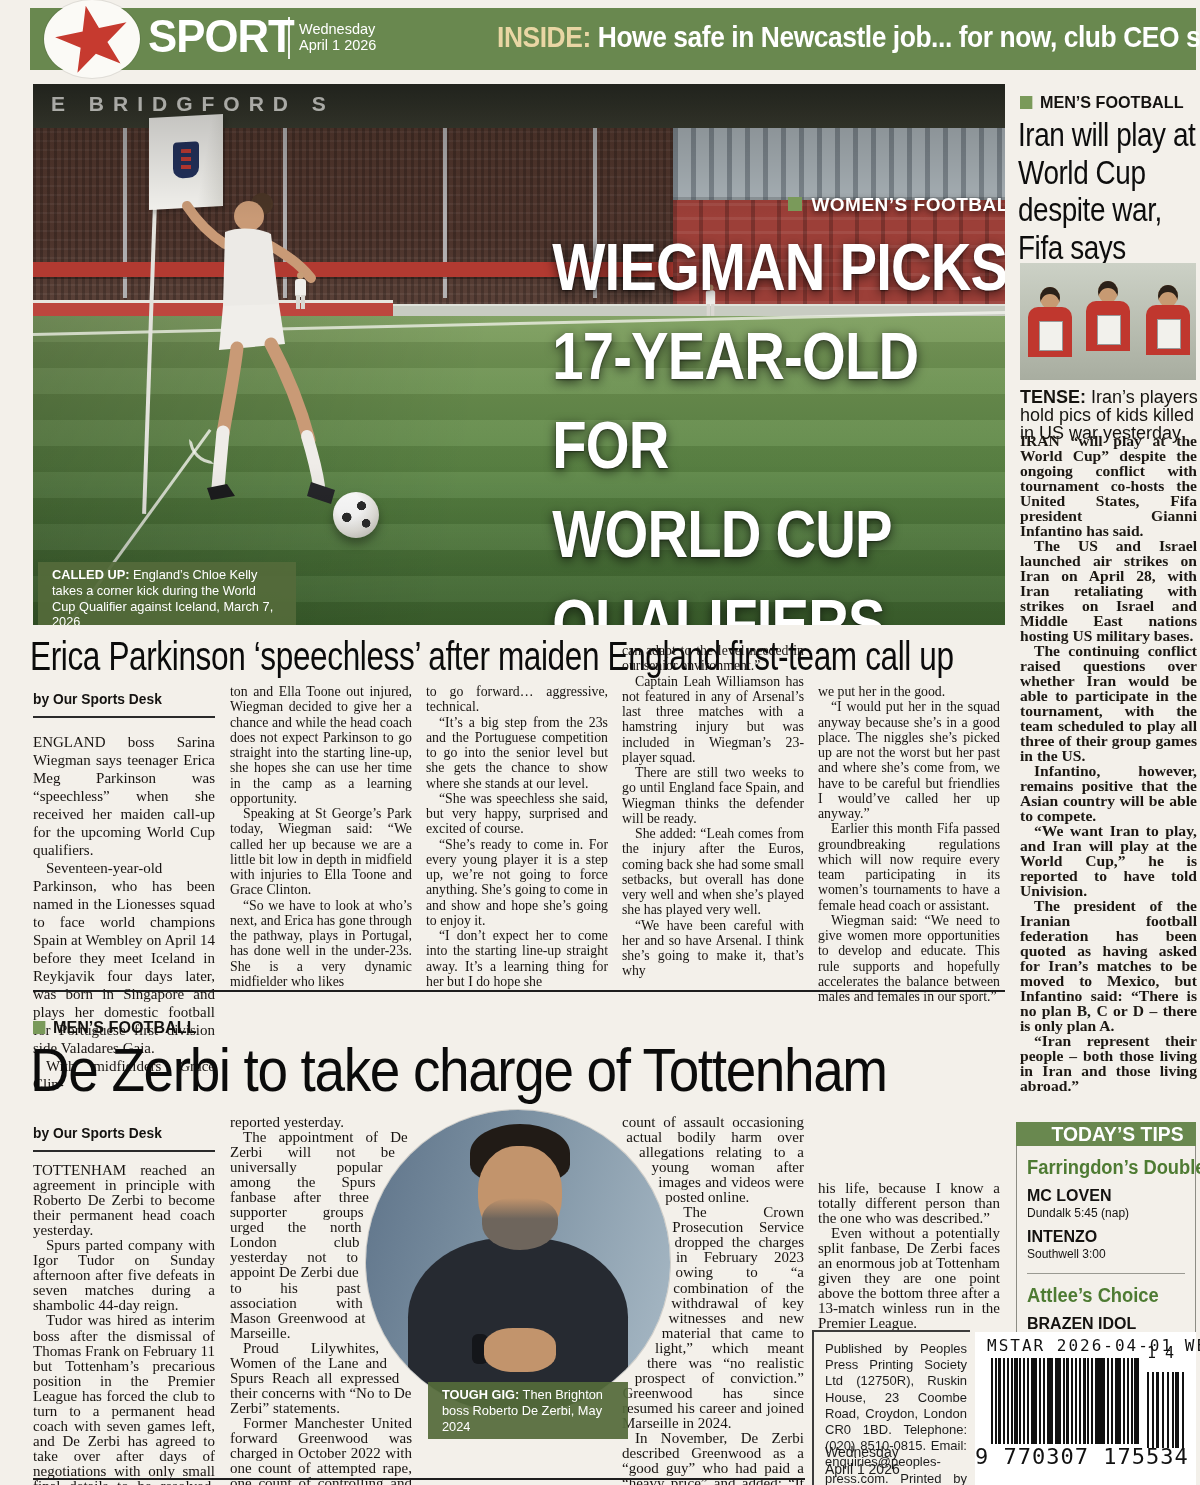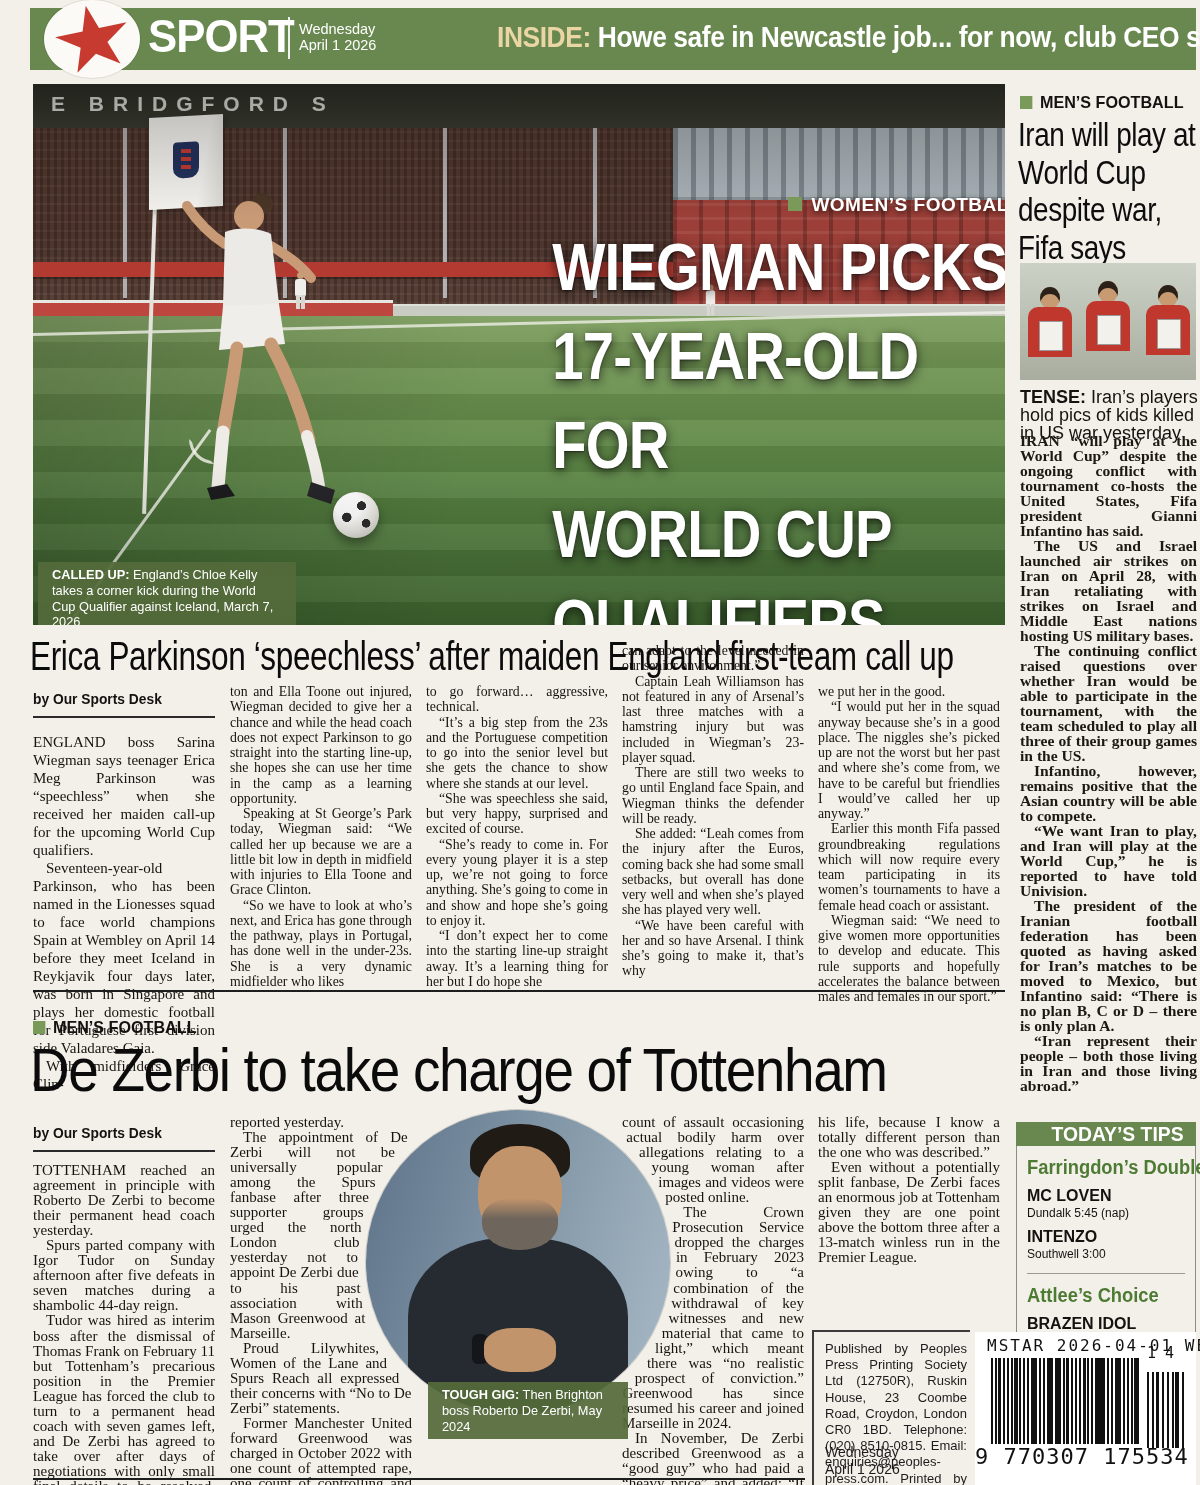--- a/index.html
+++ b/index.html
@@ -145,21 +145,21 @@
   #dz-kicker{left:33px;top:1018px}
   #dz-headline{left:30px;top:1035px;white-space:nowrap;font-size:61px;font-weight:400;
      letter-spacing:-1.5px;color:#0b0b0b;transform:scaleX(.9);transform-origin:left top}
   #dz-byline{left:33px;top:1124px}
   #dz-rule{left:33px;top:1150px}
   .s2col{position:absolute;width:182px}
   .s2col p{font-size:15px;line-height:15.05px}
   #s2c1{left:33px;top:1163px}
   #s2c2{left:230px;top:1115px;height:372px}
   #s2c4{left:622px;top:1115px;height:372px}
-  #s2c5{left:818px;top:1115px}
+  #s2c5{left:818px;top:1181px}
   .wrapR{float:right;width:58px;height:312px;
      shape-outside:polygon(100% 0%,100% 8%,50% 19%,18% 32%,7% 47%,18% 62%,52% 76%,100% 87%)}
   .wrapL{float:left;width:58px;height:312px;
      shape-outside:polygon(0% 0%,0% 8%,50% 19%,82% 32%,93% 47%,82% 62%,48% 76%,0% 87%)}
   #dz-photo{left:366px;top:1110px;width:304px;height:304px;border-radius:50%;overflow:hidden;
      background:linear-gradient(105deg,#5e7389 0%,#7e93a4 45%,#a9bac6 100%);
      box-shadow:0 0 0 1px rgba(0,0,0,.15)}
   .dzp{position:absolute}
   #dz-hair{left:104px;top:14px;width:100px;height:58px;border-radius:50% 50% 30% 30%;background:#211b16}
   #dz-face{left:112px;top:36px;width:84px;height:96px;border-radius:46%;background:#c2946c}

